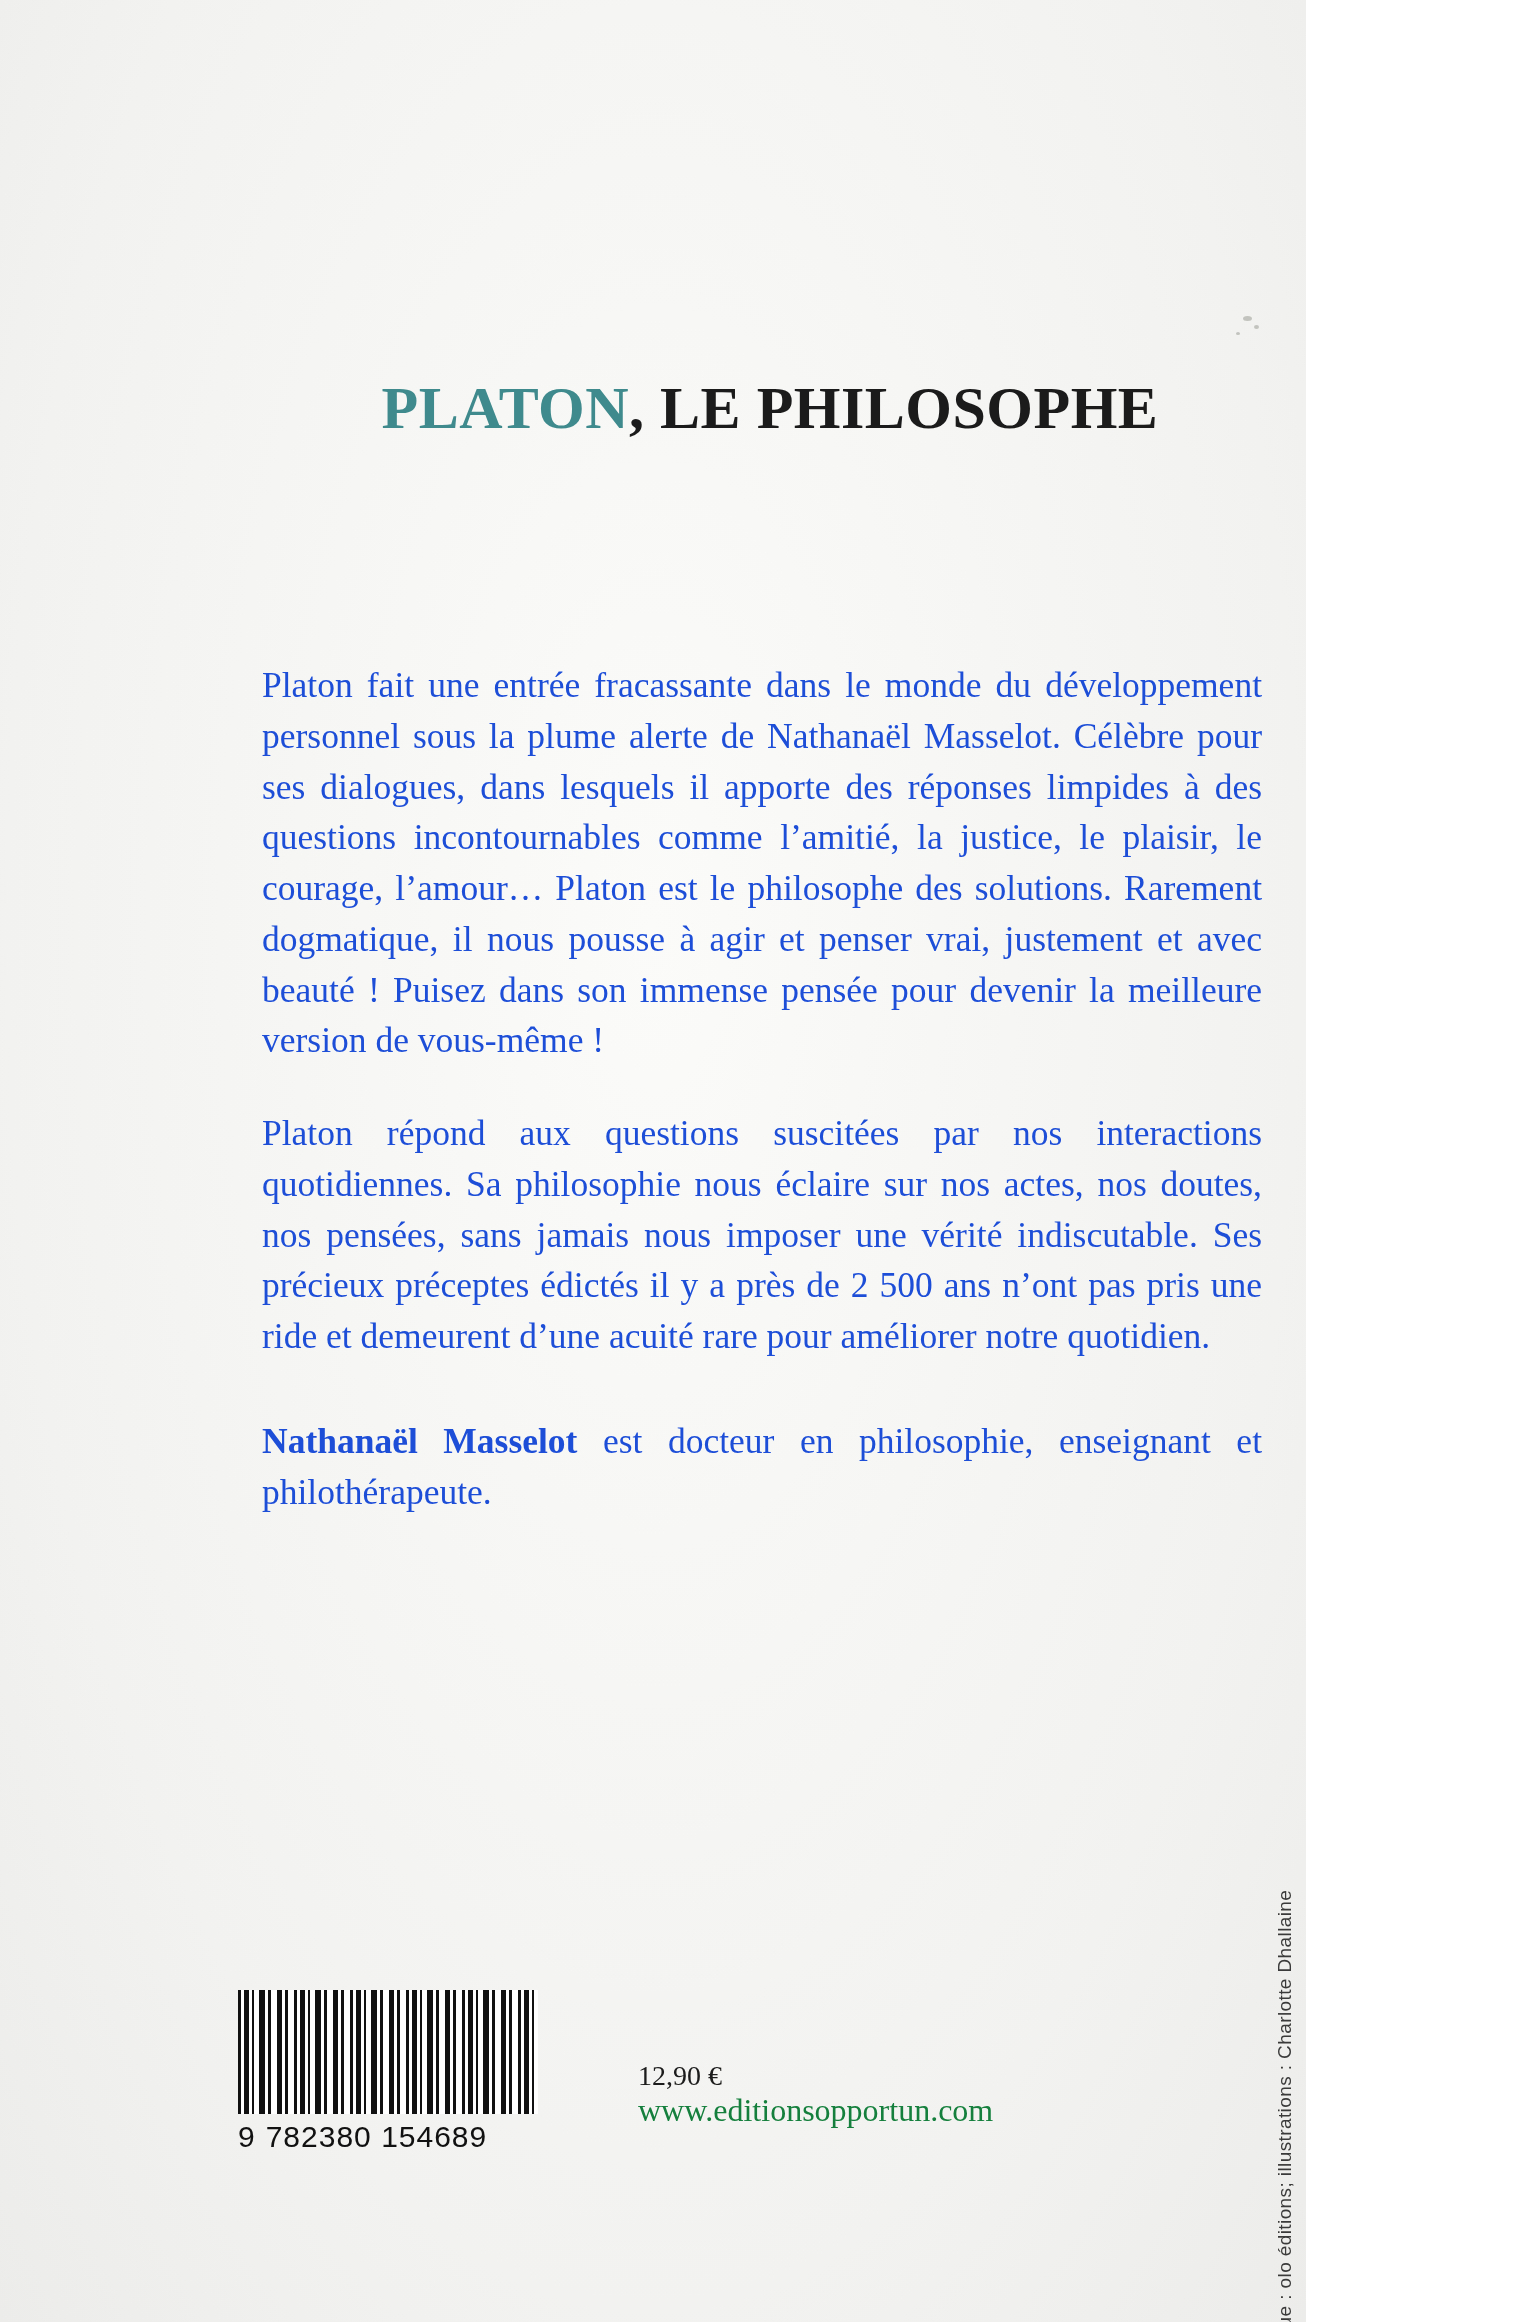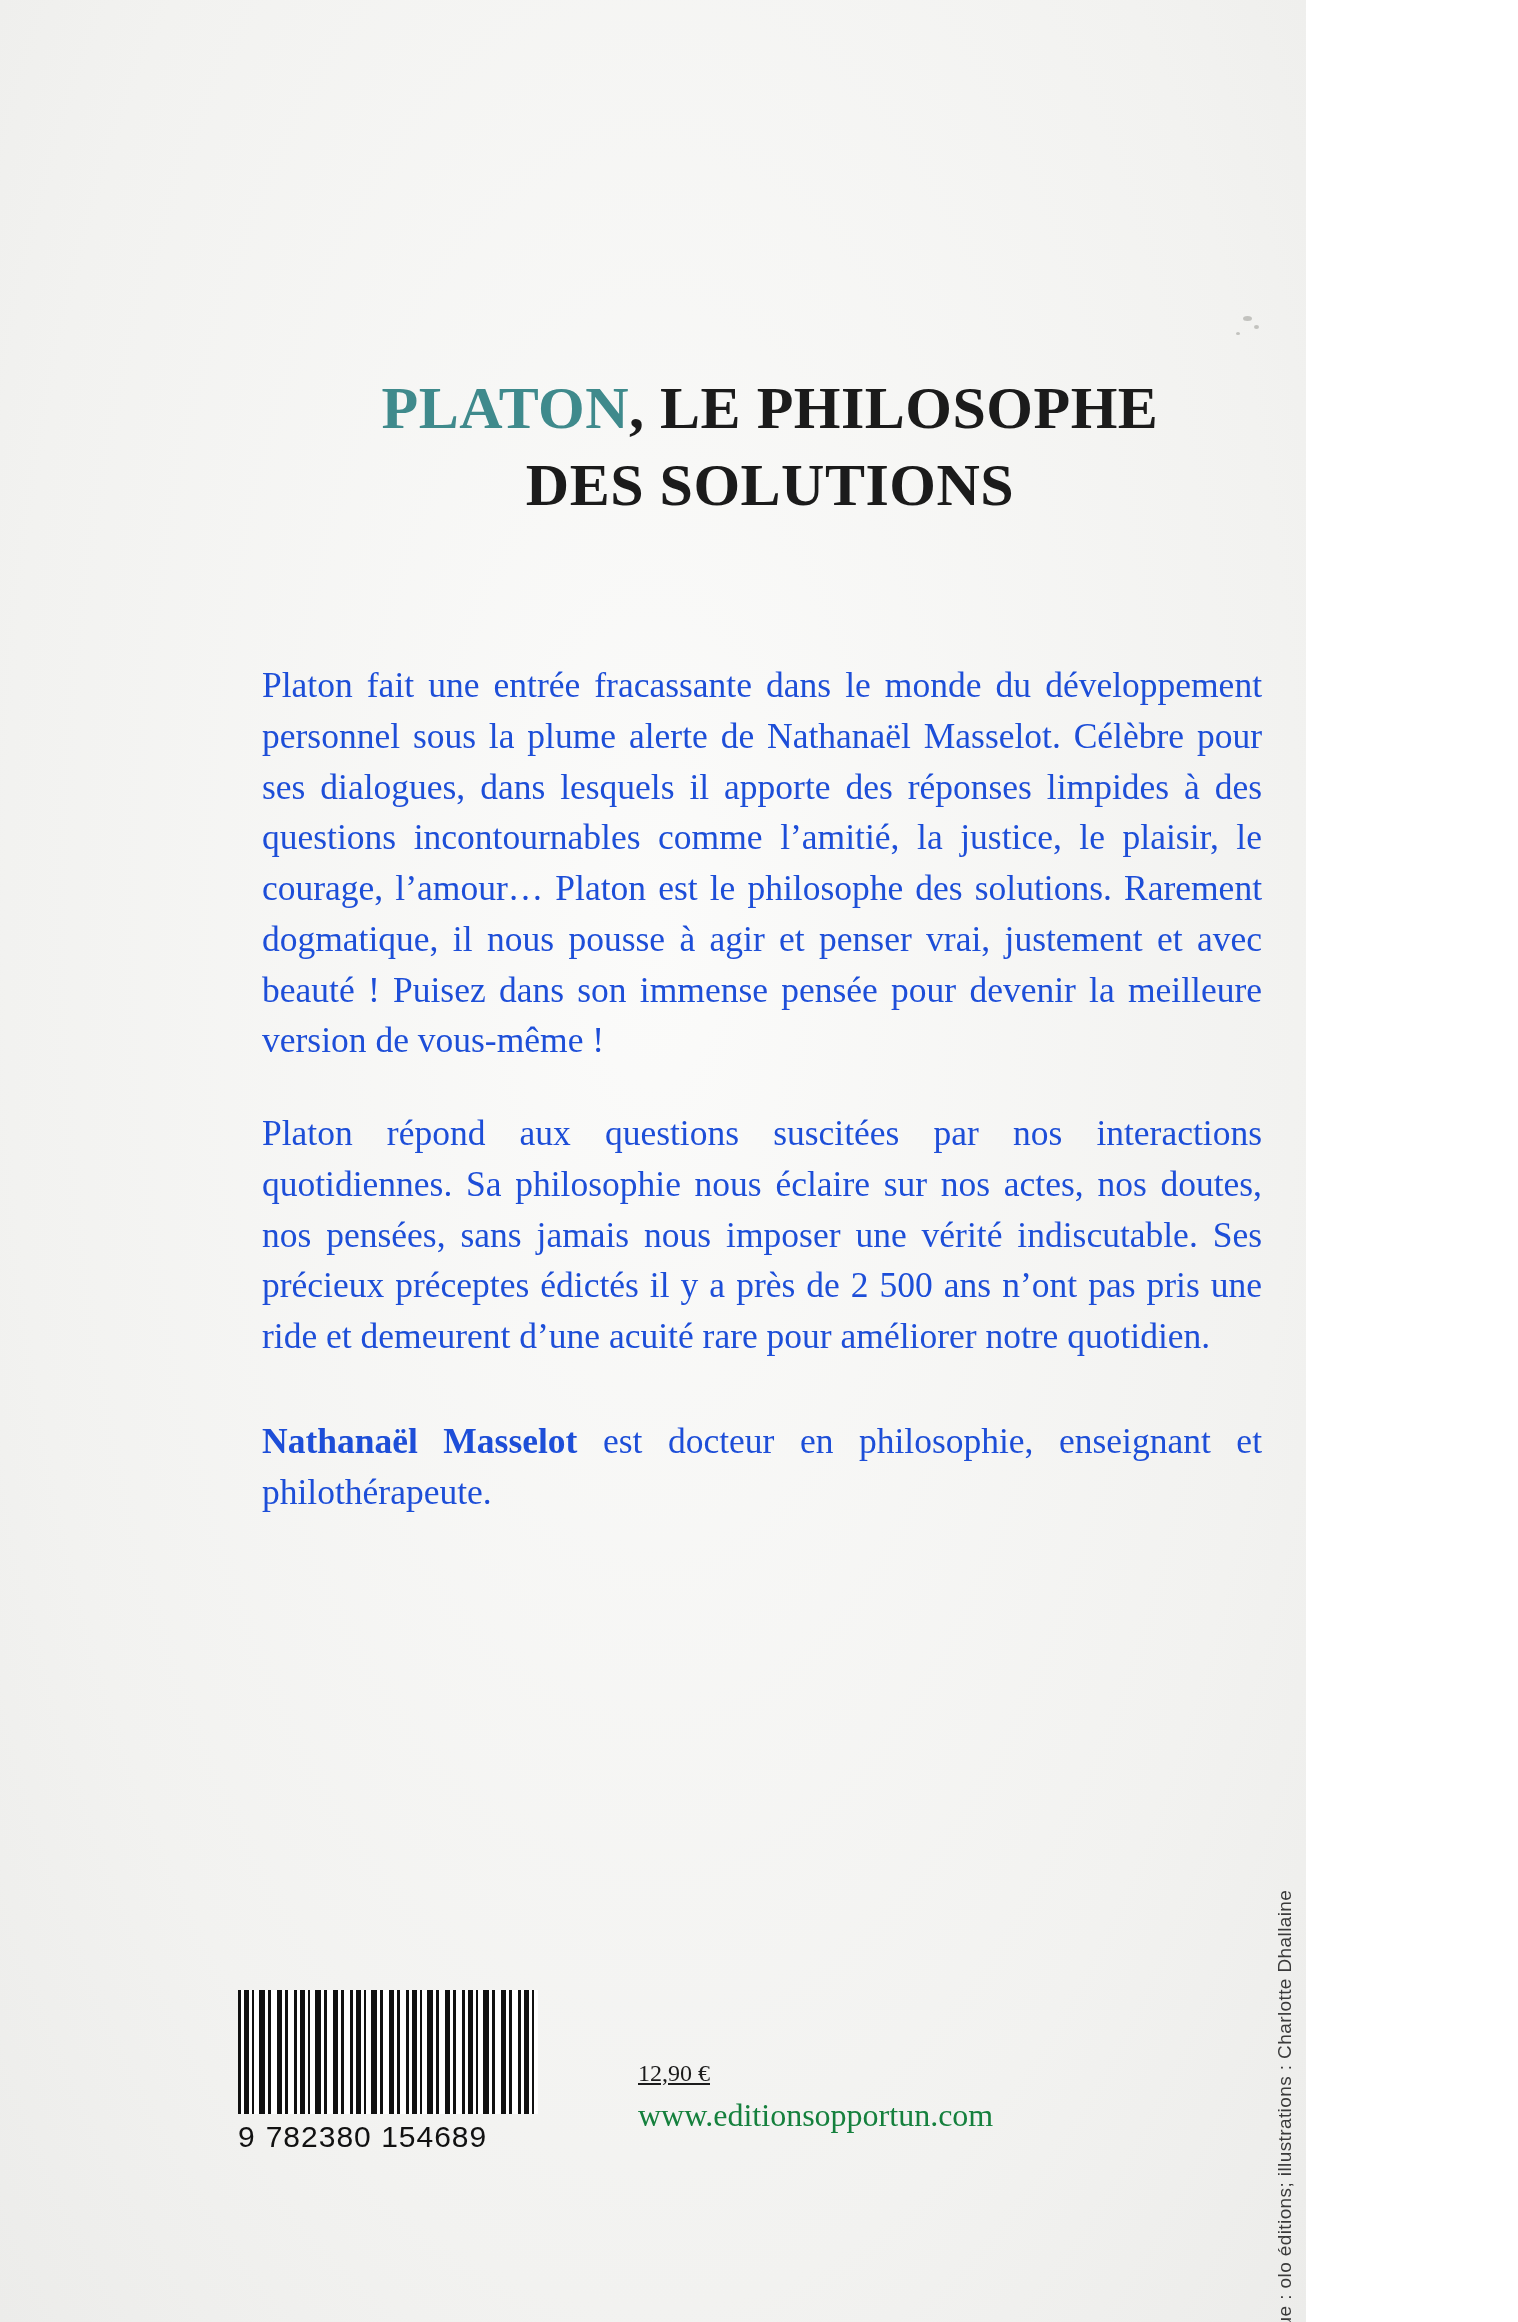--- a/index.html
+++ b/index.html
@@ -116,24 +116,22 @@
   .barcode-digits .lead {
     margin-right: 10px;
   }
   .price-block {
     position: absolute;
     left: 400px;
     top: 70px;
     font-family: "Liberation Serif", "DejaVu Serif", serif;
   }
   .price {
-    font-size: 24px;
+    font-size: 28px;
     color: #1c1c1c;
-    margin-bottom: 10px;
-    text-decoration: underline;
   }
   .website {
     font-size: 32px;
     color: #15803d;
   }
 
   
   .credits {
     position: absolute;
     right: 32px;
@@ -164,21 +162,20 @@
   <div class="speck" style="left:1243px; top:316px; width:9px; height:5px;"></div>
   <div class="speck" style="left:1254px; top:325px; width:5px; height:4px;"></div>
   <div class="speck" style="left:1236px; top:332px; width:4px; height:3px;"></div>
 
   <div class="content">
 
     <div class="title-block">
       <div class="title-line">
         <span class="accent">PLATON</span><span>, LE PHILOSOPHE</span>
       </div>
-      <div class="title-line">DES SOLUTIONS</div>
     </div>
 
     <div class="body-block">
       <p class="para">Platon fait une entrée fracassante dans le monde du développement personnel sous la plume alerte de Nathanaël Masselot. Célèbre pour ses dialogues, dans lesquels il apporte des réponses limpides à des questions incontournables comme l’amitié, la justice, le plaisir, le courage, l’amour… Platon est le philosophe des solutions. Rarement dogmatique, il nous pousse à agir et penser vrai, justement et avec beauté ! Puisez dans son immense pensée pour devenir la meilleure version de vous-même !</p>
       <p class="para">Platon répond aux questions suscitées par nos interactions quotidiennes. Sa philosophie nous éclaire sur nos actes, nos doutes, nos pensées, sans jamais nous imposer une vérité indiscutable. Ses précieux préceptes édictés il y a près de 2 500 ans n’ont pas pris une ride et demeurent d’une acuité rare pour améliorer notre quotidien.</p>
       <p class="para author-para"><span class="author-name">Nathanaël Masselot</span><span> est docteur en philosophie, enseignant et philothérapeute.</span></p>
     </div>
 
     <div class="footer">
       <div class="barcode-wrap">

